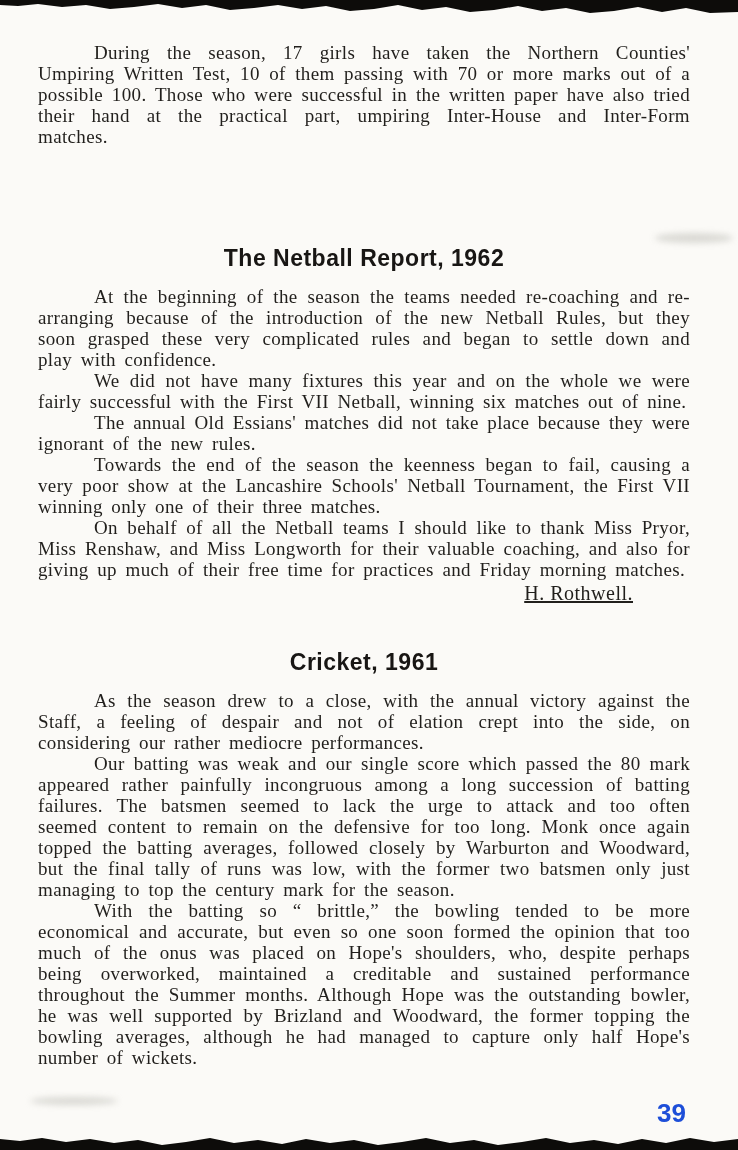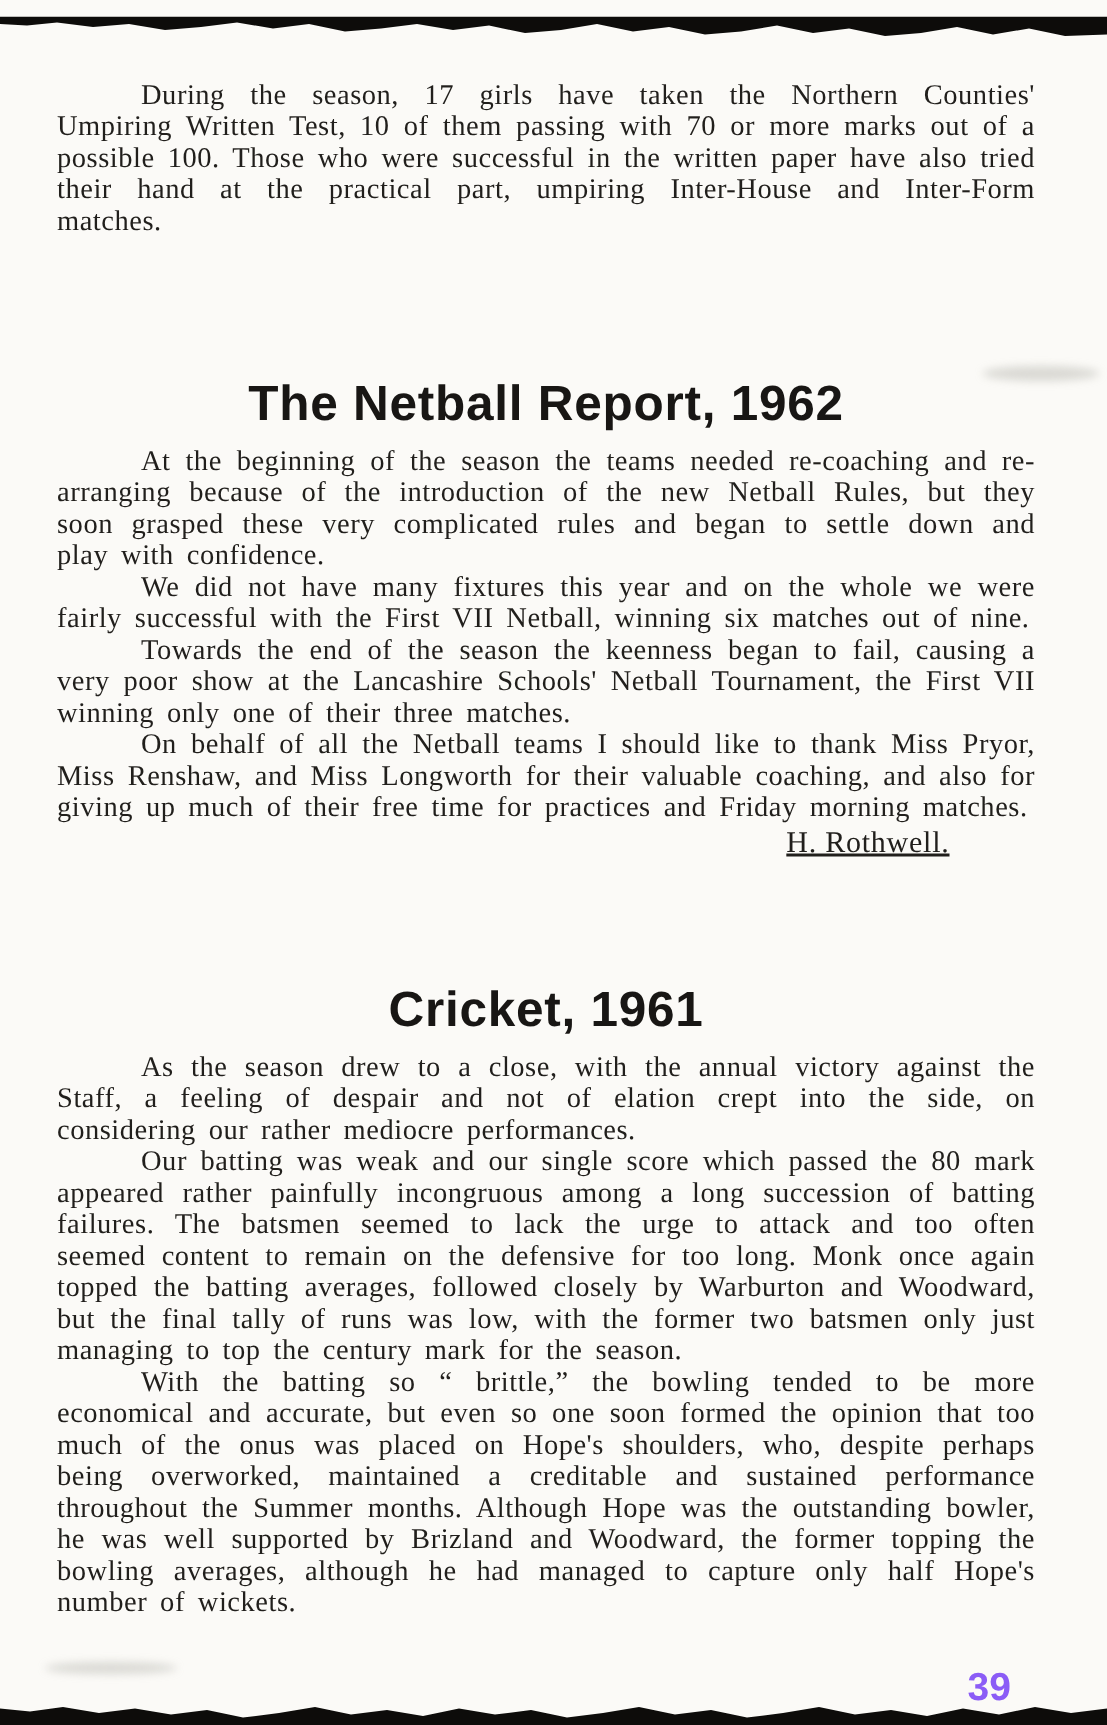--- a/index.html
+++ b/index.html
@@ -4,21 +4,21 @@
 <style>
   html, body { margin: 0; padding: 0; }
   body {
     width: 738px; height: 1150px;
     background: #fbfaf7;
     font-family: "Liberation Serif", serif;
     color: #211f1c;
     overflow: hidden;
     position: relative;
   }
-  .page { position: absolute; inset: 0; margin-top: 11px; }
+  .page { position: absolute; inset: 0; }
 
   .torn { position: absolute; left: 0; width: 738px; height: 16px; display: block; }
   .torn-top { top: 0; }
   .torn-bottom { bottom: 0; }
 
   .smudge {
     position: absolute; border-radius: 50%;
     filter: blur(3px);
     background: rgba(150, 148, 140, 0.32);
     pointer-events: none;
@@ -49,36 +49,36 @@
     text-indent: 0;
     padding-right: 55px;
     letter-spacing: 0.5px;
   }
   .sig-rothwell { padding-right: 57px; text-decoration: underline; }
 
   .heading {
     margin: 0 0 8px 0;
     font-family: "Liberation Sans", sans-serif;
     font-weight: 700;
-    font-size: 33px;
+    font-size: 23px;
     line-height: 40px;
     text-align: center;
     letter-spacing: 0.5px;
     color: #181614;
   }
 
   .page-number {
     position: absolute;
     top: 1099px;
-    right: 64px;
+    right: 52px;
     font-family: "Liberation Sans", sans-serif;
     font-weight: 700;
     font-size: 26px;
     line-height: 28px;
-    color: #8b5cf6;
+    color: #1d4ed8;
   }
 </style>
 </head>
 <body>
 
 <div class="page">
 
   <svg class="torn torn-top" viewBox="0 0 738 16" preserveAspectRatio="none">
     <polygon fill="#0d0c0a" points="0,0 738,0 738,12 710,13 686,8 662,12 638,7 614,11 590,13 566,8 542,11 518,6 494,10 470,12 446,7 422,10 398,5 374,9 350,11 326,6 302,9 278,5 254,8 230,10 206,5 182,8 158,4 134,7 110,9 86,5 62,7 38,4 18,6 0,5"></polygon>
   </svg>
@@ -91,20 +91,21 @@
   <div class="smudge smudge-b"></div>
 
   <section class="sec sec-umpiring">
     <p class="body-par">During the season, 17 girls have taken the Northern Counties' Umpiring Written Test, 10 of them passing with 70 or more marks out of a possible 100. Those who were successful in the written paper have also tried their hand at the practical part, umpiring Inter-House and Inter-Form matches.</p>
   </section>
 
   <section class="sec sec-netball">
     <h1 class="heading">The Netball Report, 1962</h1>
     <p class="body-par">At the beginning of the season the teams needed re-coaching and re-arranging because of the introduction of the new Netball Rules, but they soon grasped these very complicated rules and began to settle down and play with confidence.</p>
     <p class="body-par">We did not have many fixtures this year and on the whole we were fairly successful with the First VII Netball, winning six matches out of nine.</p>
+    <p class="body-par">The annual Old Essians' matches did not take place because they were ignorant of the new rules.</p>
     <p class="body-par">Towards the end of the season the keenness began to fail, causing a very poor show at the Lancashire Schools' Netball Tournament, the First VII winning only one of their three matches.</p>
     <p class="body-par">On behalf of all the Netball teams I should like to thank Miss Pryor, Miss Renshaw, and Miss Longworth for their valuable coaching, and also for giving up much of their free time for practices and Friday morning matches.</p>
     <p class="signature sig-rothwell">H. Rothwell.</p>
   </section>
 
   <section class="sec sec-cricket">
     <h1 class="heading">Cricket, 1961</h1>
     <p class="body-par">As the season drew to a close, with the annual victory against the Staff, a feeling of despair and not of elation crept into the side, on considering our rather mediocre performances.</p>
     <p class="body-par">Our batting was weak and our single score which passed the 80 mark appeared rather painfully incongruous among a long succession of batting failures. The batsmen seemed to lack the urge to attack and too often seemed content to remain on the defensive for too long. Monk once again topped the batting averages, followed closely by Warburton and Woodward, but the final tally of runs was low, with the former two batsmen only just managing to top the century mark for the season.</p>
     <p class="body-par">With the batting so “ brittle,” the bowling tended to be more economical and accurate, but even so one soon formed the opinion that too much of the onus was placed on Hope's shoulders, who, despite perhaps being overworked, maintained a creditable and sustained performance throughout the Summer months. Although Hope was the outstanding bowler, he was well supported by Brizland and Woodward, the former topping the bowling averages, although he had managed to capture only half Hope's number of wickets.</p>

